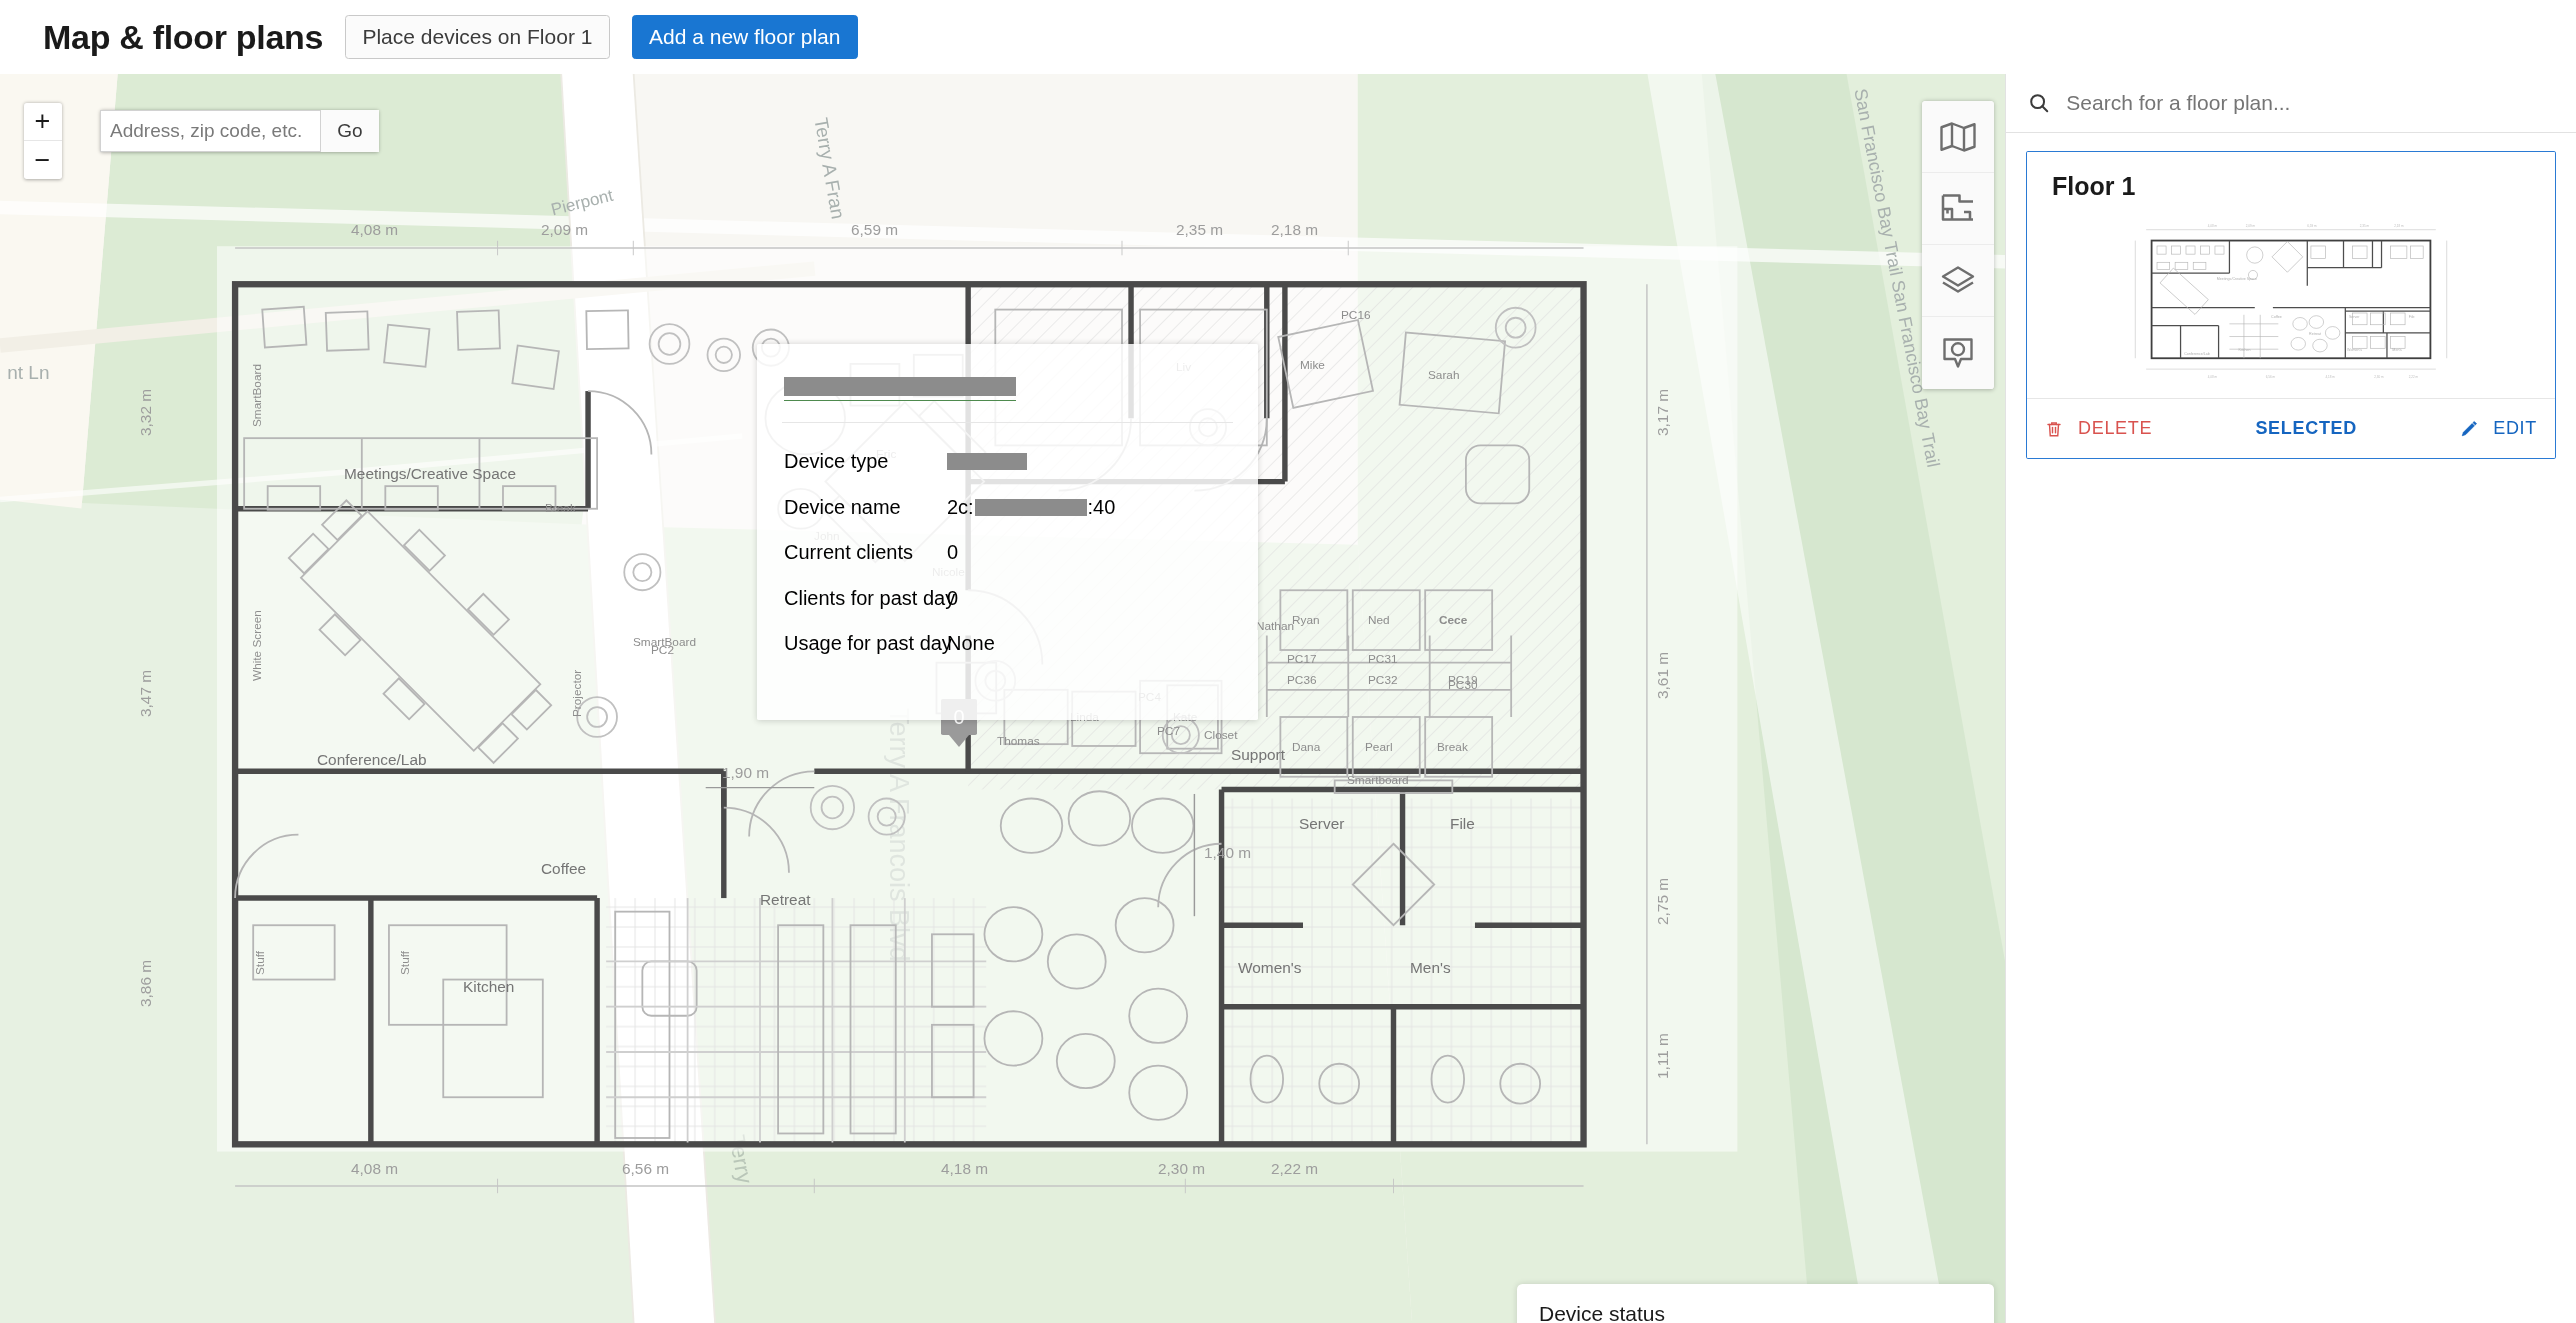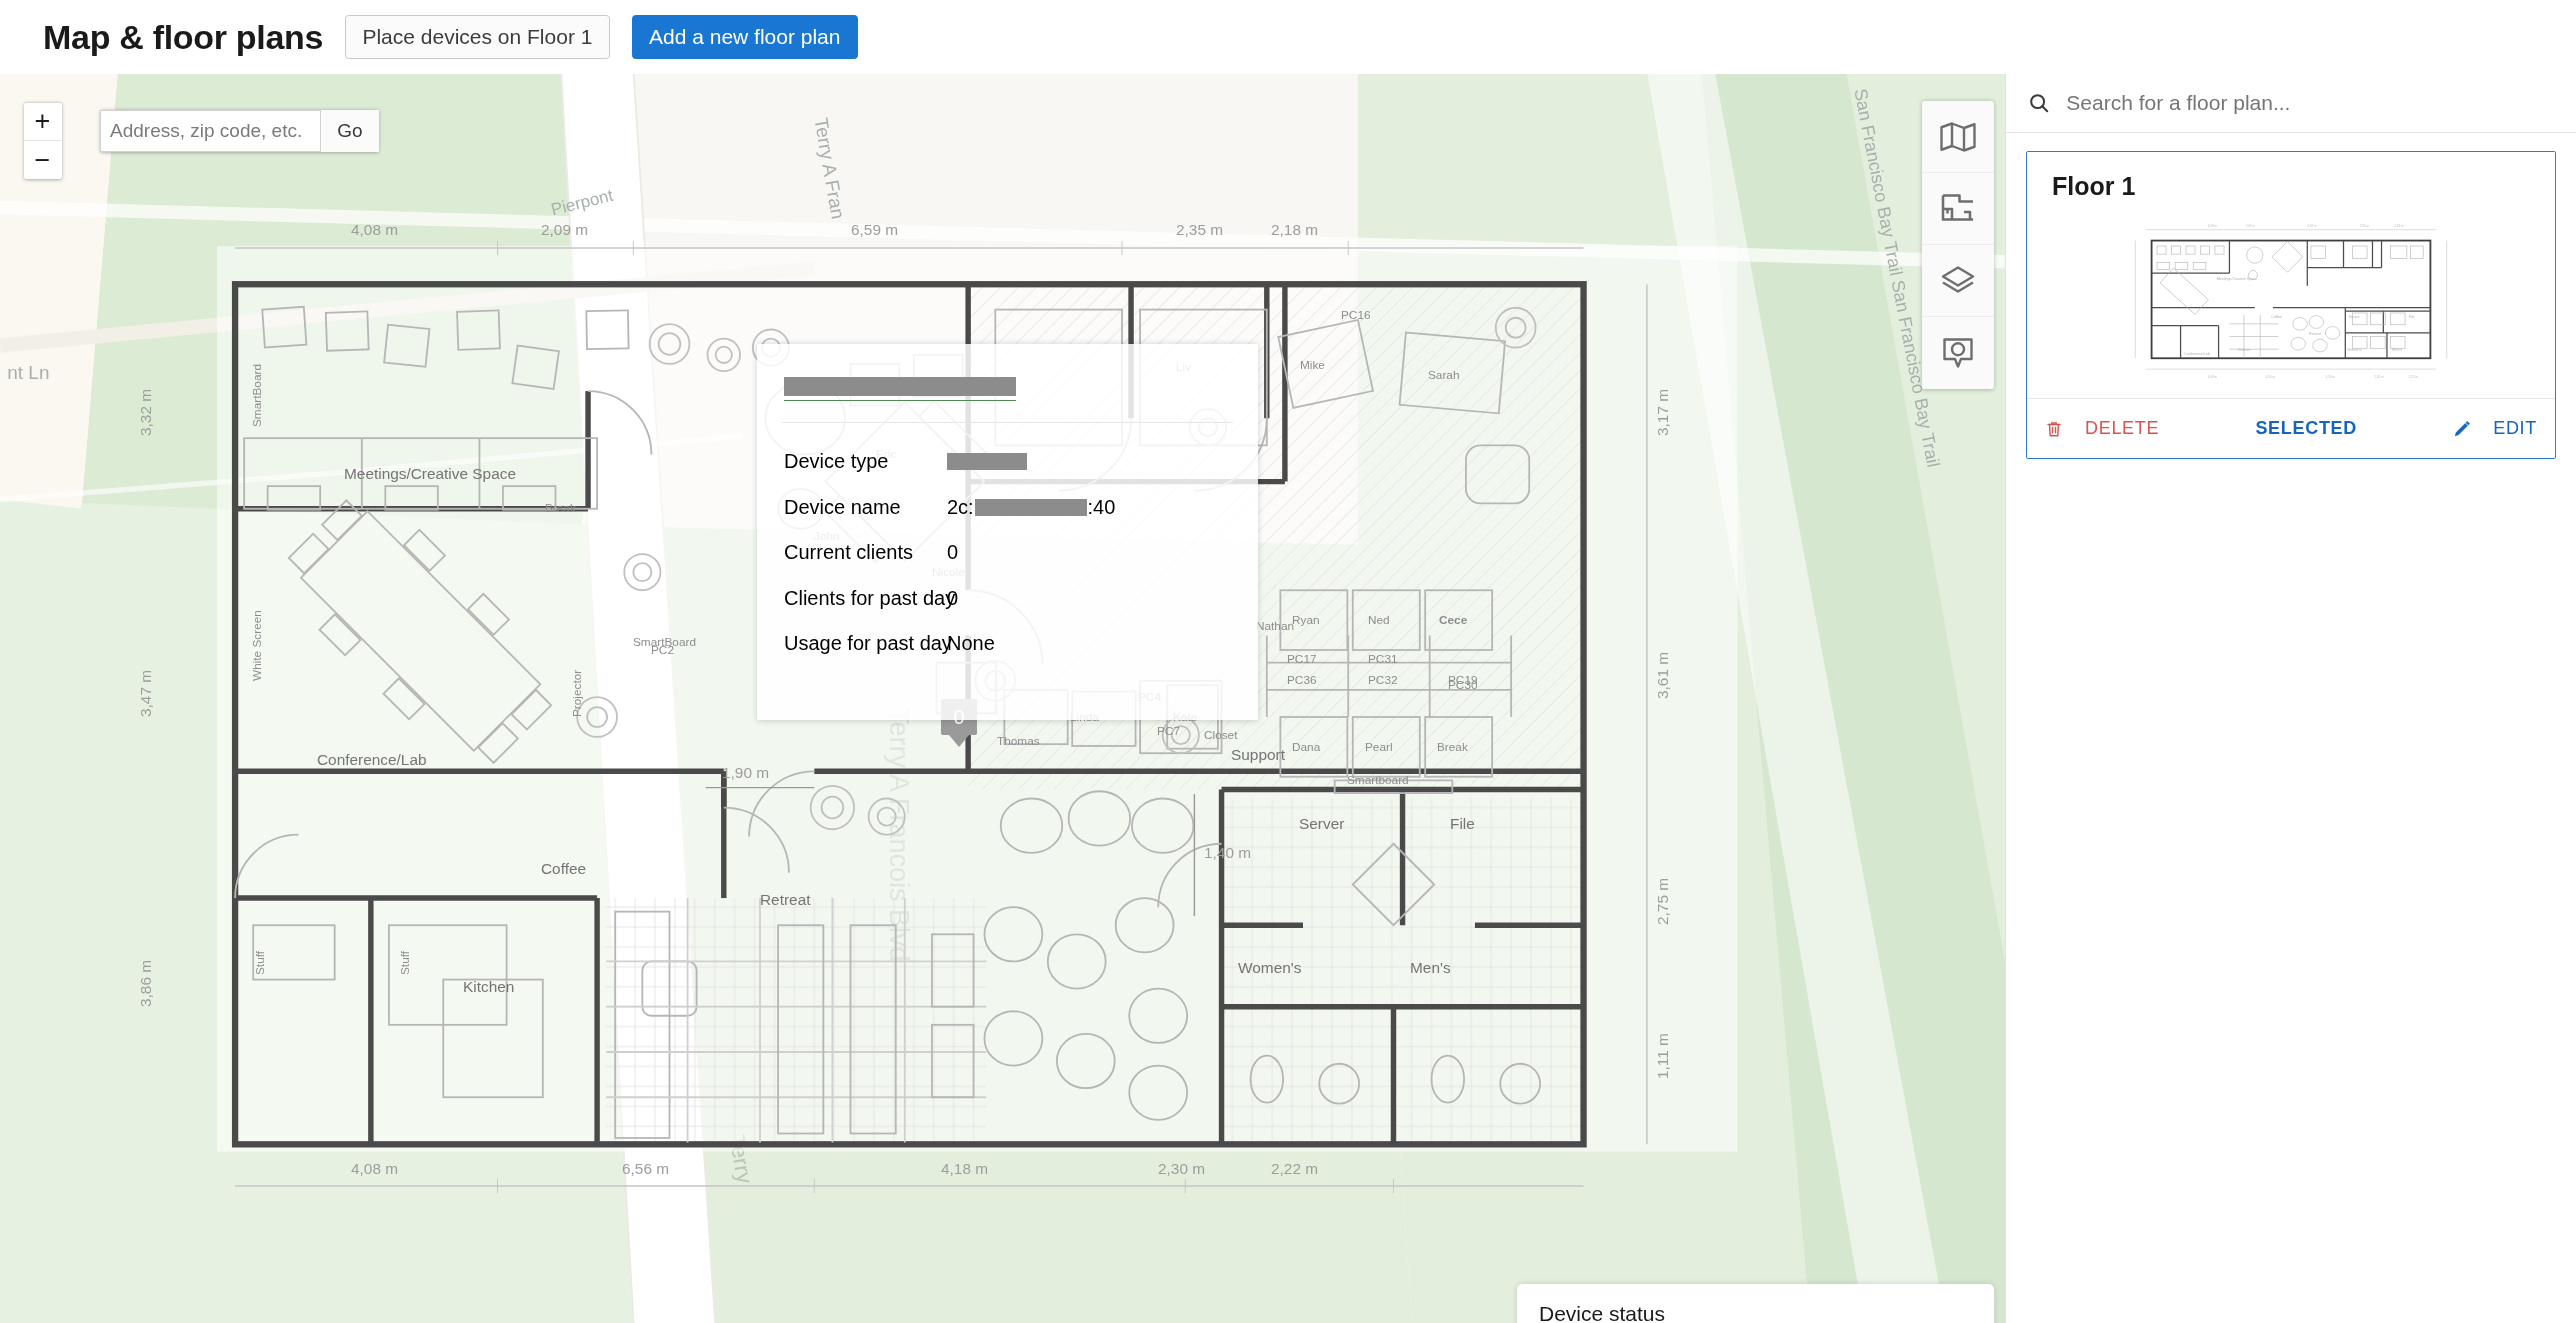--- a/index.html
+++ b/index.html
@@ -169,21 +169,21 @@
   #fp-thumb-box {
     height: 181px; margin: 7.2px 12.7px 0 12.7px;
     display: flex; align-items: center; justify-content: center;
   }
   #fp-thumb-svg { width: 344px; height: 163px; }
   #fp-card-actions {
     display: flex; align-items: center; height: 60px;
     border-top: 0.9px solid #e6e6e6; padding: 0 18px; margin-top: 9px;
   }
   .card-act {
-    display: flex; align-items: center; gap: 22px; cursor: pointer;
+    display: flex; align-items: center; gap: 15px; cursor: pointer;
     font-size: 18px; letter-spacing: 0.7px;
   }
   #act-delete { color: #d9534f; }
   #act-selected { color: #1565c0; font-weight: bold; margin: 0 auto; }
   #act-edit { color: #1565c0; justify-content: space-between; }
   .card-act svg { width: 18px; height: 18px; }
 
   
   #legend {
     position: absolute; left: 1517px; top: 1210px; width: 477px; height: 113px;

